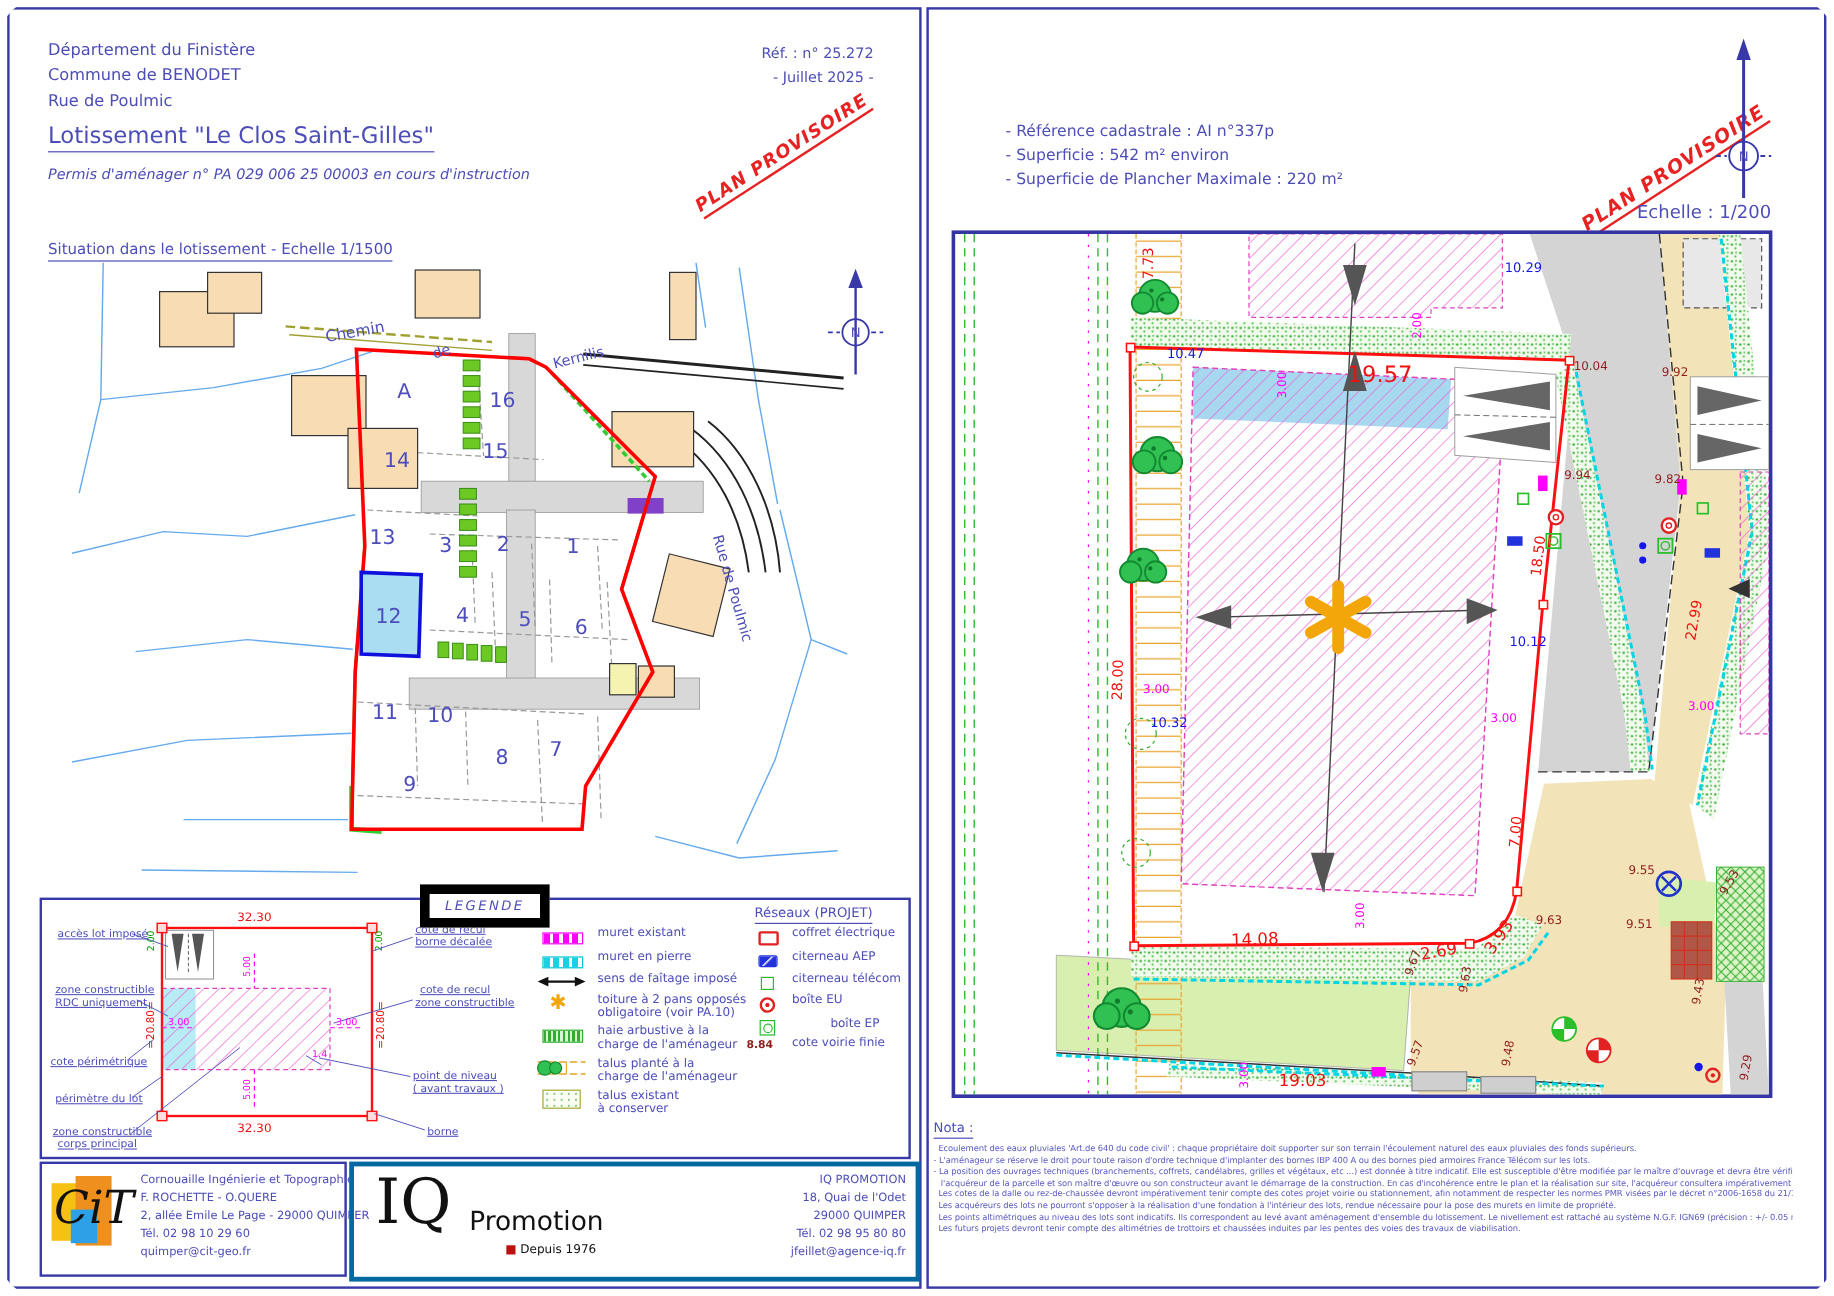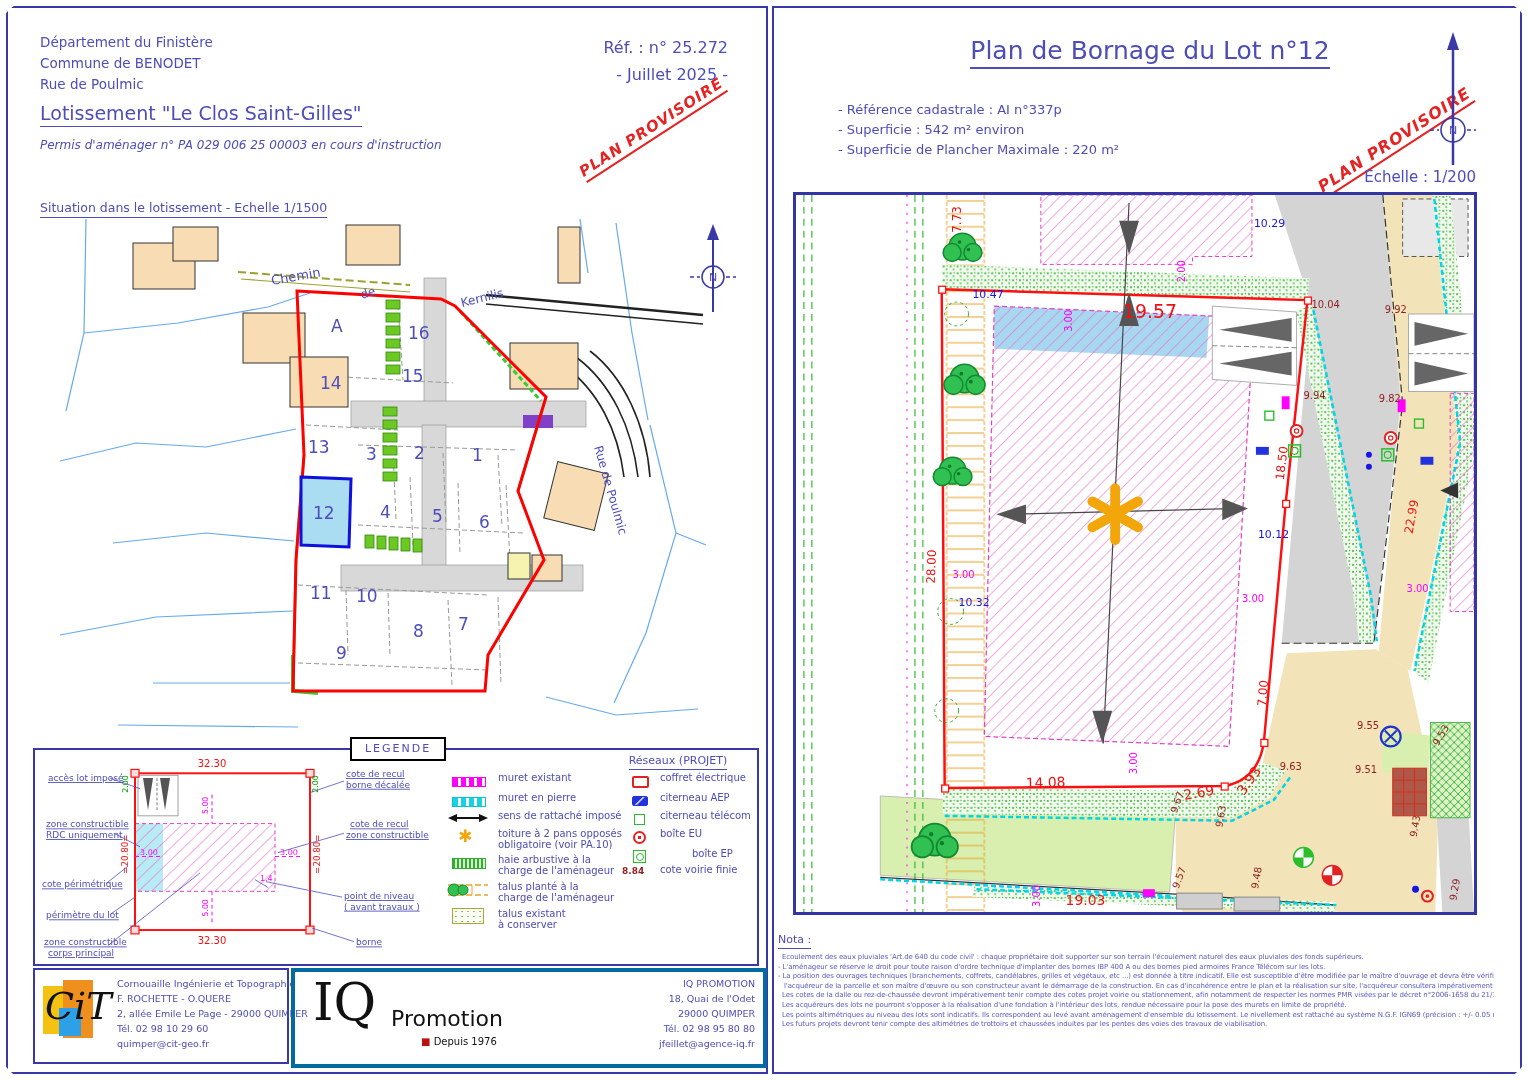--- a/index.html
+++ b/index.html
@@ -4,21 +4,21 @@
 <style>
   html,body{margin:0;padding:0;background:#fff;}
   .page{position:relative;width:1528px;height:1080px;background:#ffffff;overflow:hidden;
         font-family:"DejaVu Sans",sans-serif;color:#4d4db8;border-radius:32px;}
   .abs{position:absolute;}
   .panel{position:absolute;border:2px solid #3838a8;background:transparent;}
   .u{border-bottom:1.5px solid #4d4db8;padding-bottom:2px;display:inline-block;}
   .stamp{position:absolute;color:#e62222;font-weight:bold;font-style:italic;
          border-bottom:2px solid #e62222;padding-bottom:1px;transform:rotate(-33deg);
          letter-spacing:1px;white-space:nowrap;}
-  .small{font-size:16px;}
+  .small{font-size:12px;}
   
   text{font-family:"DejaVu Sans",sans-serif;}
   .lr{fill:#f01010;}
   .ld{fill:#8f1d1d;}
   .lb{fill:#1616e6;}
   .lm{fill:#ff00ff;}
   .lg{fill:#00a000;}
   .li{fill:#4d4dbb;}
   .lc{fill:#4d4dbb;text-decoration:underline;}
   
@@ -188,21 +188,21 @@
       </g>
     <g>
         <text x="214" y="70" transform="rotate(-10 214 70)" class="li" font-size="13">Chemin</text>
         <text x="304" y="84" transform="rotate(-18 304 84)" class="li" font-size="12">de</text>
         <text x="404" y="92" transform="rotate(-14 404 92)" class="li" font-size="12">Kernilis</text>
         <text x="536" y="232" transform="rotate(74 536 232)" class="li" font-size="12">Rue de Poulmic</text>
       </g>
   </svg>
 
   <div class="abs" style="left:33px;top:748px;width:722px;height:214px;border:2px solid #3838a8;"></div>
-  <div class="abs" style="left:350px;top:737px;width:92px;height:20px;border:2px solid #000000;background:#fff;text-align:center;font-size:11px;letter-spacing:2px;line-height:20px;z-index:3;">LEGENDE</div>
+  <div class="abs" style="left:350px;top:737px;width:92px;height:20px;border:8px solid #000000;background:#fff;text-align:center;font-size:11px;letter-spacing:2px;line-height:20px;z-index:3;font-style:italic;">LEGENDE</div>
 
   <svg class="abs" style="left:40px;top:752px;" width="400" height="208" viewBox="0 0 400 215" preserveAspectRatio="none">
     <defs>
       <pattern id="pHs" width="9" height="9" patternUnits="userSpaceOnUse" patternTransform="rotate(45)">
         <line x1="0" y1="0" x2="0" y2="9" stroke="#ec5fd0" stroke-width="1.1"></line>
       </pattern>
     </defs>
     <rect x="98" y="24" width="40" height="42" fill="#fff" stroke="#888" stroke-width="0.8"></rect>
     <polygon points="103,27 113,27 108,60" fill="#555"></polygon>
     <polygon points="120,27 130,27 125,60" fill="#555"></polygon>
@@ -265,21 +265,21 @@
 
   <div class="sw sw-mur" style="left:452px;top:777px;"></div>
   <div class="leg-label" style="left:498px;top:772px;">muret existant</div>
   <div class="sw sw-pierre" style="left:452px;top:797px;"></div>
   <div class="leg-label" style="left:498px;top:792px;">muret en pierre</div>
   <svg class="abs" style="left:448px;top:812px;" width="40" height="12">
     <line x1="6" y1="6" x2="34" y2="6" stroke="#111" stroke-width="2"></line>
     <polygon points="0,6 9,2 9,10" fill="#111"></polygon>
       <polygon points="40,6 31,2 31,10" fill="#111"></polygon>
   </svg>
-  <div class="leg-label" style="left:498px;top:810px;">sens de rattaché imposé</div>
+  <div class="leg-label" style="left:498px;top:810px;">sens de faîtage imposé</div>
   <div class="abs" style="left:458px;top:826px;color:#f2a60a;font-size:17px;font-weight:bold;">✱</div>
   <div class="leg-label" style="left:498px;top:828px;">toiture à 2 pans opposés</div>
   <div class="leg-label" style="left:498px;top:839px;">obligatoire (voir PA.10)</div>
   <div class="sw sw-haie" style="left:452px;top:858px;"></div>
   <div class="leg-label" style="left:498px;top:854px;">haie arbustive à la</div>
   <div class="leg-label" style="left:498px;top:865px;">charge de l'aménageur</div>
   <svg class="abs" style="left:446px;top:880px;" width="44" height="20">
     <line x1="2" y1="5" x2="42" y2="5" stroke="#e8a22a" stroke-width="1.4" stroke-dasharray="6 3"></line>
     <line x1="2" y1="15" x2="42" y2="15" stroke="#e8a22a" stroke-width="1.4" stroke-dasharray="6 3"></line>
     <line x1="12" y1="5" x2="12" y2="15" stroke="#e8a22a"></line>
@@ -336,23 +336,20 @@
     </div>
     <div class="abs footer-lines" style="right:8px;top:4px;text-align:right;">
       <div>IQ PROMOTION</div>
       <div>18, Quai de l'Odet</div>
       <div>29000 QUIMPER</div>
       <div>Tél. 02 98 95 80 80</div>
       <div>jfeillet@agence-iq.fr</div>
     </div>
   </div>
 
-  <div class="abs" style="left:900px;top:36px;width:500px;text-align:center;font-size:25px;">
-    <span class="u" style="border-bottom-width:2px;">Plan de Bornage du Lot n°12</span>
-  </div>
   <div class="abs" style="left:838px;top:100px;font-size:13px;line-height:20px;">
     <div>- Référence cadastrale : AI n°337p</div>
     <div>- Superficie : 542 m² environ</div>
     <div>- Superficie de Plancher Maximale : 220 m²</div>
   </div>
   <div class="stamp" style="left:1306px;top:130px;font-size:16px;">PLAN PROVISOIRE</div>
 
   <svg class="abs" style="left:1428px;top:30px;" width="50" height="140" viewBox="0 0 50 140">
     <line x1="25" y1="135" x2="25" y2="10" stroke="#3838a8" stroke-width="2.5"></line>
     <polygon points="25,2 19,20 31,20" fill="#3838a8"></polygon>

